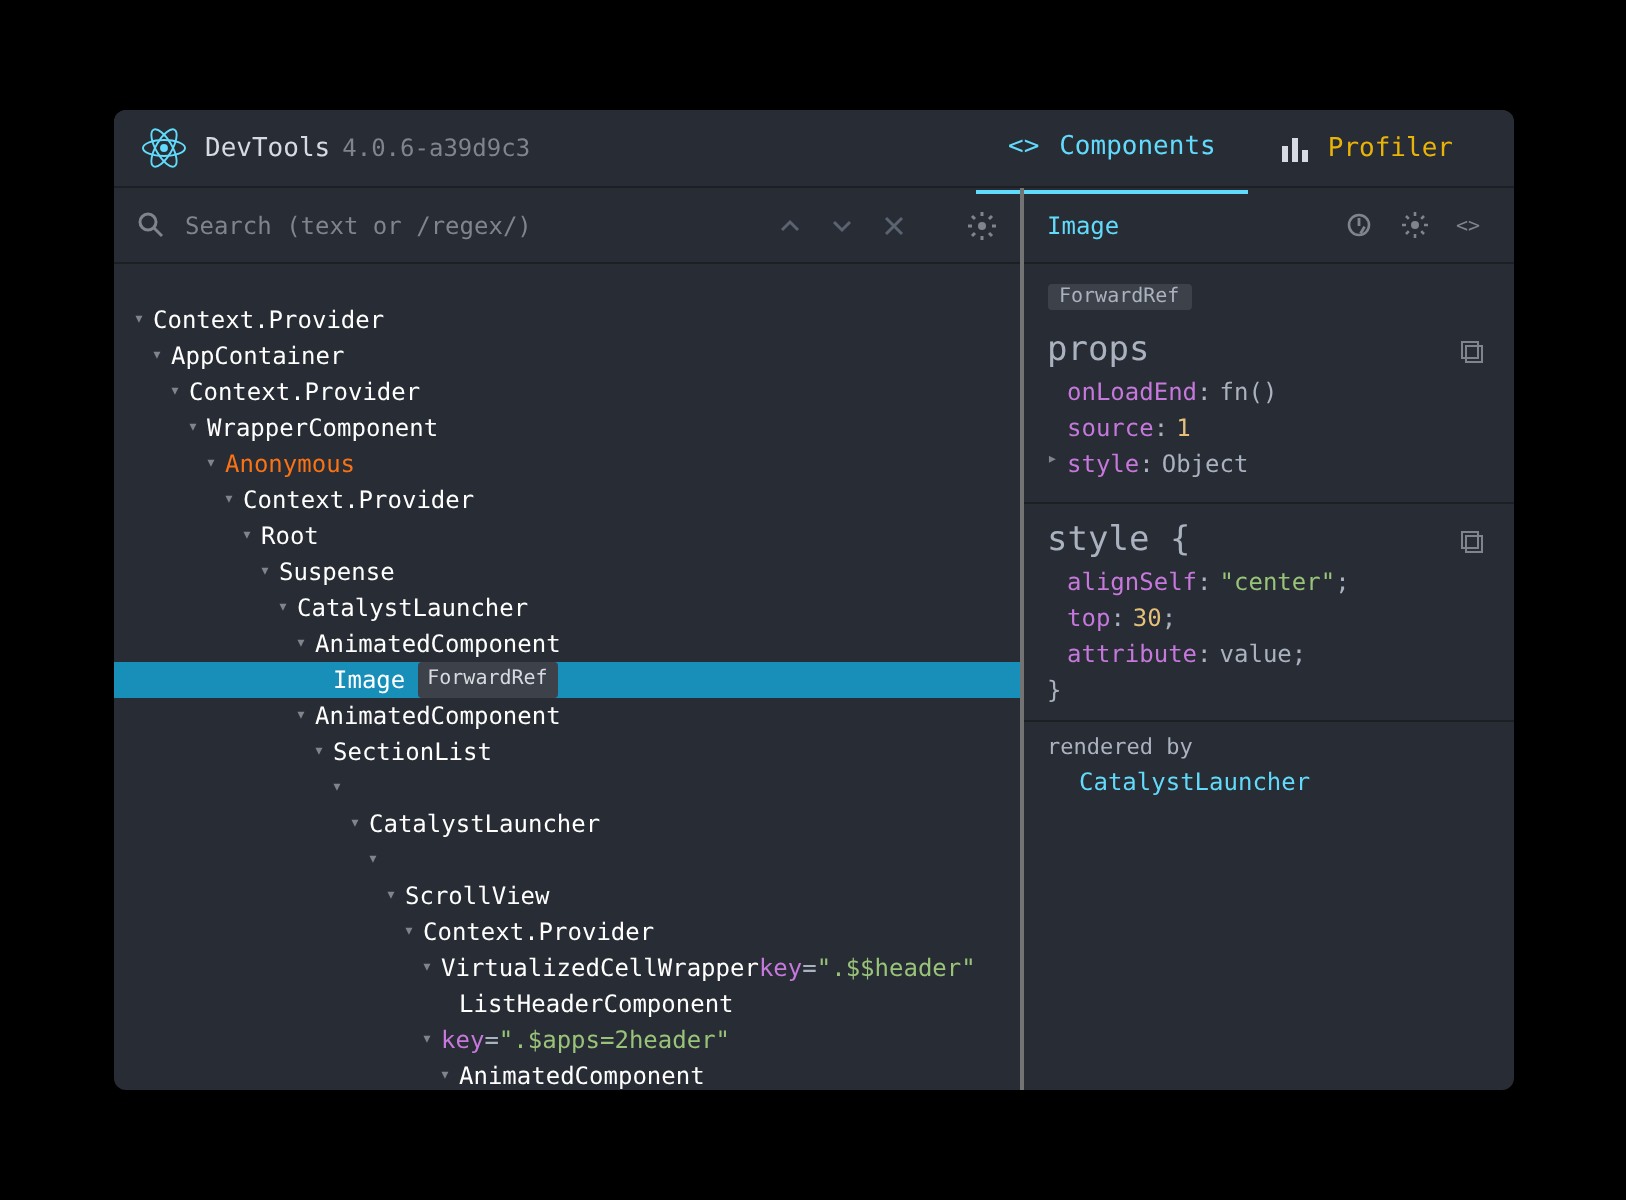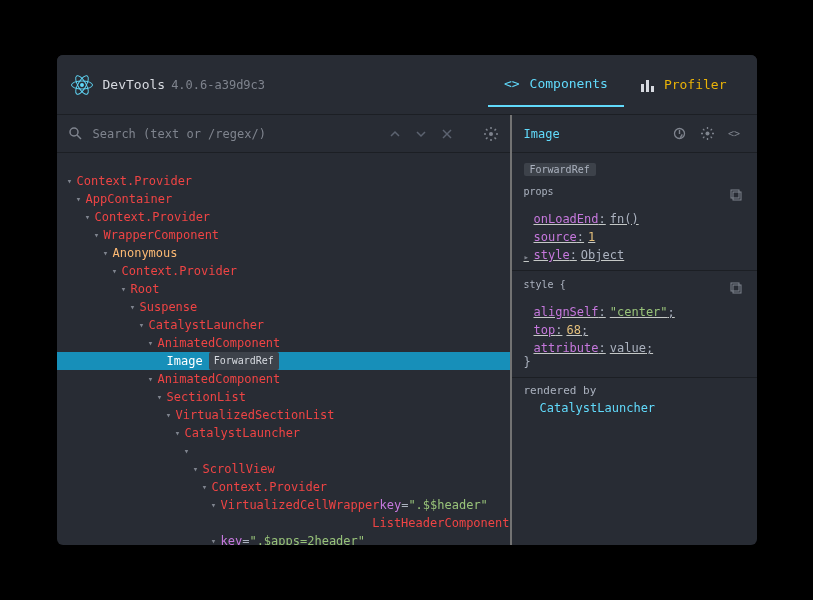--- a/index.html
+++ b/index.html
@@ -18,21 +18,21 @@
   width: 700px;
   height: 490px;
   background: #282c34;
   border-radius: 6px;
   overflow: hidden;
   display: flex;
   flex-direction: column;
   box-shadow: 0 20px 60px rgba(0,0,0,0.5);
 }
 .header {
-  height: 60px;
+  height: 39px;
   display: flex;
   align-items: center;
   padding: 0 14px;
   background: #282c34;
   border-bottom: 1px solid #1c1f24;
 }
 .logo { width: 22px; height: 22px; margin-right: 10px; }
 .logo svg { width: 100%; height: 100%; }
 .title { color: #d7dae0; font-size: 13px; margin-right: 6px; }
 .ver { color: #7f848e; font-size: 12px; }
@@ -59,40 +59,40 @@
 .searchbar input {
   flex:1; background:transparent; border:none; color:#d7dae0; font-family:inherit; font-size:12px; outline:none;
 }
 .searchbar input::placeholder { color:#7f848e; }
 .ibtn { color:#7f848e; cursor:pointer; display:flex; align-items:center; justify-content:center; width:18px; height:18px;}
 .tree { flex:1; overflow:auto; padding:4px 0; line-height:18px; }
 .row { display:flex; align-items:center; height:18px; white-space:nowrap; cursor:default;}
 .row.sel { background:#178fb9; }
 .arrow { width:10px; color:#7f848e; font-size:9px; margin-right:2px; display:inline-block; text-align:center;}
 .row.sel .arrow { color:#fff; }
-.cname { color:#ef4444; }
+.cname { color:#ffffff; }
 .row.sel .cname { color:#fff; }
-.anon { color:#fdba74;text-align:right; }
+.anon { color:#f97316;text-align:right; }
 .badge {
   background:#3d424a; color:#abb2bf; font-size:10px; padding:0 5px; border-radius:2px; margin-left:6px;
 }
 .row.sel .badge { background:#3d424a; color:#d7dae0;}
 .key { color:#c678dd; }
 .row .eq { color:#abb2bf;}
 .val { color:#98c379;}
 .inspect-hdr {
   height:38px; display:flex; align-items:center; padding:0 12px; gap:10px;
   border-bottom:1px solid #1c1f24;
 }
 .inspect-hdr .name { color:#61dafb; font-size:12px; flex:1;}
 .rsec { padding:4px 12px 8px; border-bottom:1px solid #1c1f24;}
 .rsec.nb { border-bottom:none;}
-.rsec .hdr { display:flex; align-items:flex-start; color:#abb2bf; font-size:10px; margin:4px 0;}
+.rsec .hdr { display:flex; align-items:flex-end; color:#abb2bf; font-size:17px; margin:4px 0;}
 .rsec .hdr .t { flex:1;}
-.prow { display:flex; align-items:flex-end; padding-left:12px; height:18px;text-decoration:underline;}
+.prow { display:flex; align-items:flex-start; padding-left:12px; height:18px;}
 .prow .pk { color:#c678dd;}
 .prow .pc { color:#abb2bf; margin:0 4px 0 0;}
 .prow .pv { color:#abb2bf;}
 .prow .pv.num { color:#e5c07b;}
 .prow .pv.str { color:#98c379;}
 .prow .ar { color:#7f848e; width:10px; margin-left:-12px; font-size:9px;}
 .brace { color:#abb2bf; padding-left:0;}
 .rby { padding:6px 12px;}
 .rby .lbl{color:#abb2bf; font-size:11px;}
 .rby .link{color:#61dafb; padding-left:16px; margin-top:4px; cursor:pointer;}
@@ -221,21 +221,20 @@
           <div class="row" style="padding-left: 89px;">
             <span class="arrow">▾</span>
             <span class="cname">AnimatedComponent</span>
           </div>
           <div class="row" style="padding-left: 98px;">
             <span class="arrow">▾</span>
             <span class="cname">SectionList</span>
           </div>
           <div class="row" style="padding-left: 107px;">
             <span class="arrow">▾</span>
-            <span class="cname">VirtualizedSectionList</span>
           </div>
           <div class="row" style="padding-left: 116px;">
             <span class="arrow">▾</span>
             <span class="cname">CatalystLauncher</span>
           </div>
           <div class="row" style="padding-left: 125px;">
             <span class="arrow">▾</span>
           </div>
           <div class="row" style="padding-left: 134px;">
             <span class="arrow">▾</span>
@@ -245,21 +244,21 @@
             <span class="arrow">▾</span>
             <span class="cname">Context.Provider</span>
           </div>
           <div class="row" style="padding-left: 152px;">
             <span class="arrow">▾</span>
             <span class="cname">VirtualizedCellWrapper</span> 
             <span class="key">key</span>
             <span class="eq">=</span>
             <span class="val">".$$header"</span>
           </div>
-          <div class="row" style="padding-left: 161px; justify-content: flex-end;">
+          <div class="row" style="padding-left: 161px;">
             <span class="arrow"></span>
             <span class="cname">ListHeaderComponent</span>
           </div>
           <div class="row" style="padding-left: 152px;">
             <span class="arrow">▾</span>
             <span class="key">key</span>
             <span class="eq">=</span>
             <span class="val">".$apps=2header"</span>
           </div>
           <div class="row" style="padding-left: 161px;">
@@ -343,21 +342,21 @@
               <span class="ar"></span>
               <span class="pk">alignSelf</span>
               <span class="pc">:</span> 
               <span class="pv str">"center"</span>
               <span class="pc">;</span>
             </div>
             <div class="prow">
               <span class="ar"></span>
               <span class="pk">top</span>
               <span class="pc">:</span> 
-              <span class="pv num">68</span>
+              <span class="pv num">30</span>
               <span class="pc">;</span>
             </div>
             <div class="prow">
               <span class="ar"></span>
               <span class="pk">attribute</span>
               <span class="pc">:</span> 
               <span class="pv ">value</span>
               <span class="pc">;</span>
             </div>
           </div>

